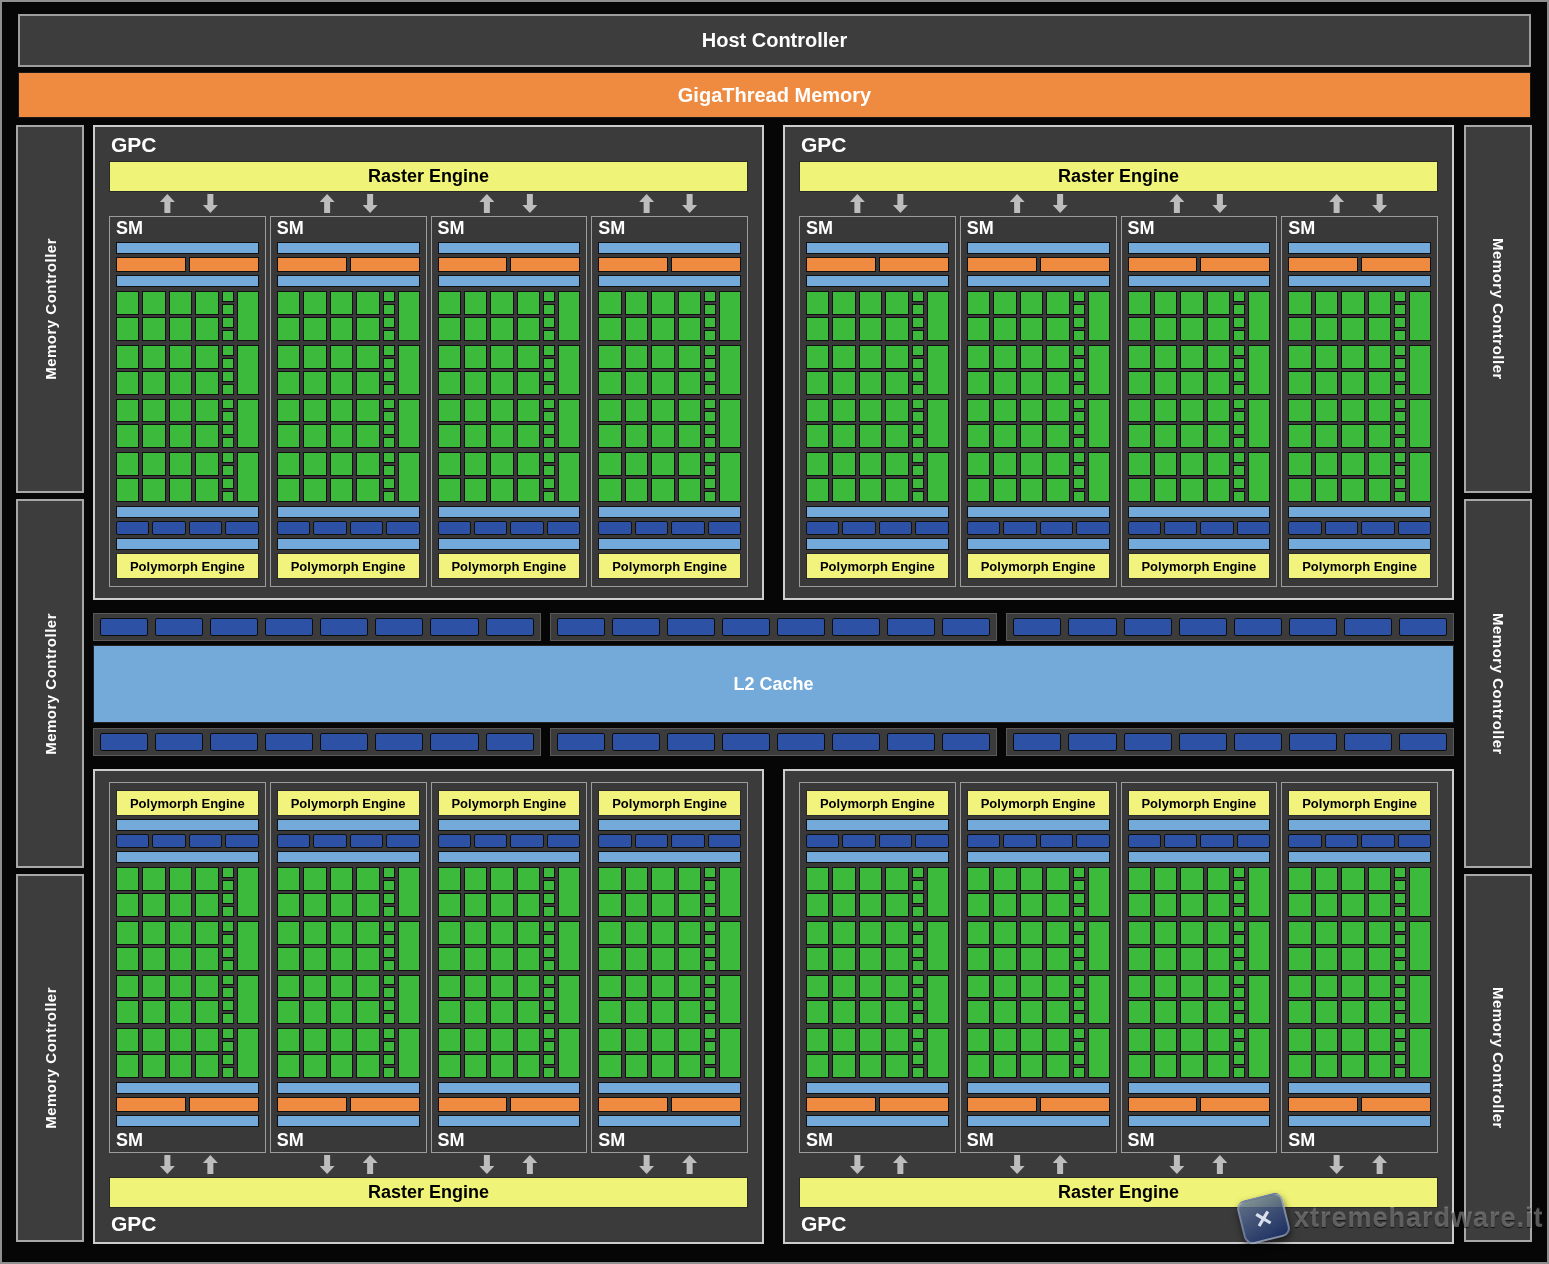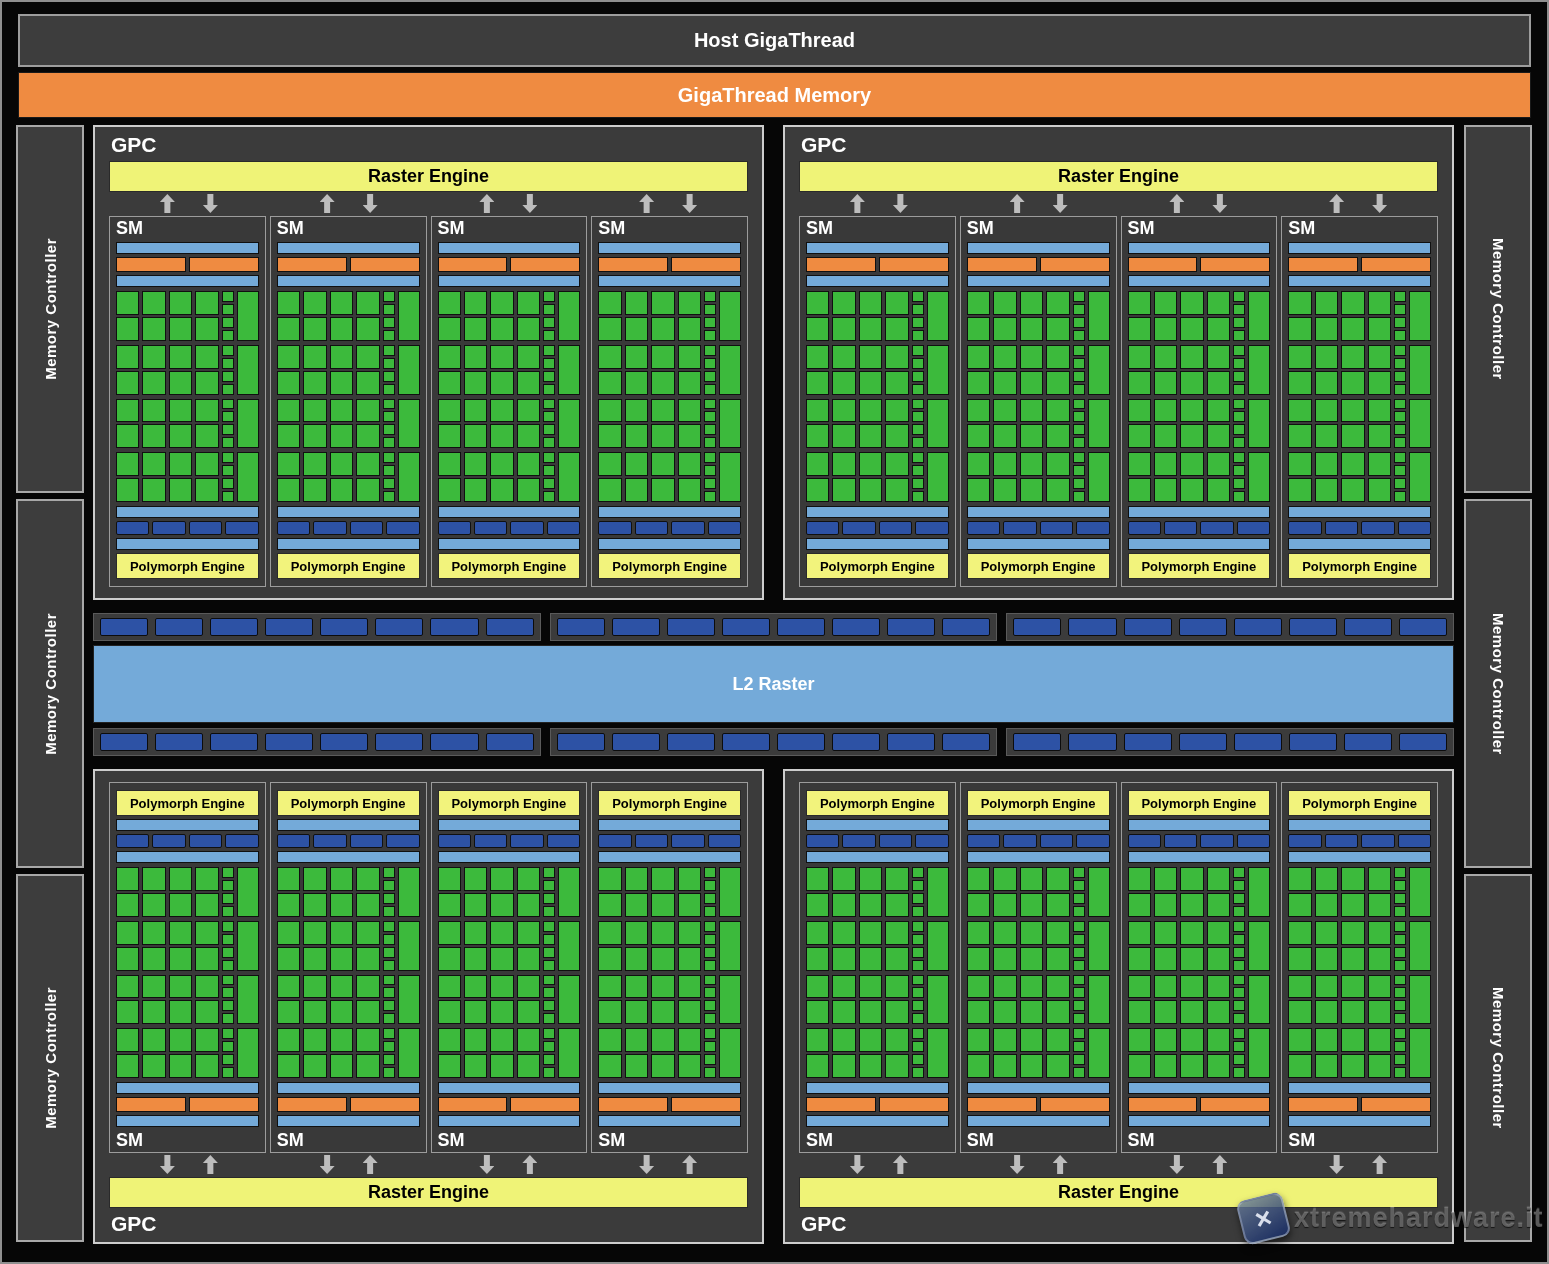--- a/index.html
+++ b/index.html
@@ -72,21 +72,21 @@
     color:rgba(235,240,250,.9);font-size:28px;font-weight:bold;}
   .wm-text{font-size:27px;font-weight:bold;letter-spacing:1px;color:rgba(135,135,135,.62);
     text-shadow:0 1px 1px rgba(0,0,0,.65),0 -1px 1px rgba(255,255,255,.14);}
 </style>
 </head>
 <body>
 
 <div class="canvas">
 
   <div class="bar host">
-    <span>Host GigaThread</span>
+    <span>Host Controller</span>
   </div>
 
   <div class="bar giga">
     <span>GigaThread Memory</span>
   </div>
 
   <div class="mc-col left" id="mc-left">
       <div class="mc-block">
         <span class="mc-label">Memory Controller</span>
       </div>
@@ -826,21 +826,21 @@
           <div class="cell"></div>
           <div class="cell"></div>
           <div class="cell"></div>
           <div class="cell"></div>
           <div class="cell"></div>
           <div class="cell"></div>
           <div class="cell"></div>
         </div>
       </div>
     <div class="l2">
-      <span>L2 Raster</span>
+      <span>L2 Cache</span>
     </div>
     <div class="cell-row second" id="cell-row-bottom">
         <div class="cell-group">
           <div class="cell"></div>
           <div class="cell"></div>
           <div class="cell"></div>
           <div class="cell"></div>
           <div class="cell"></div>
           <div class="cell"></div>
           <div class="cell"></div>

